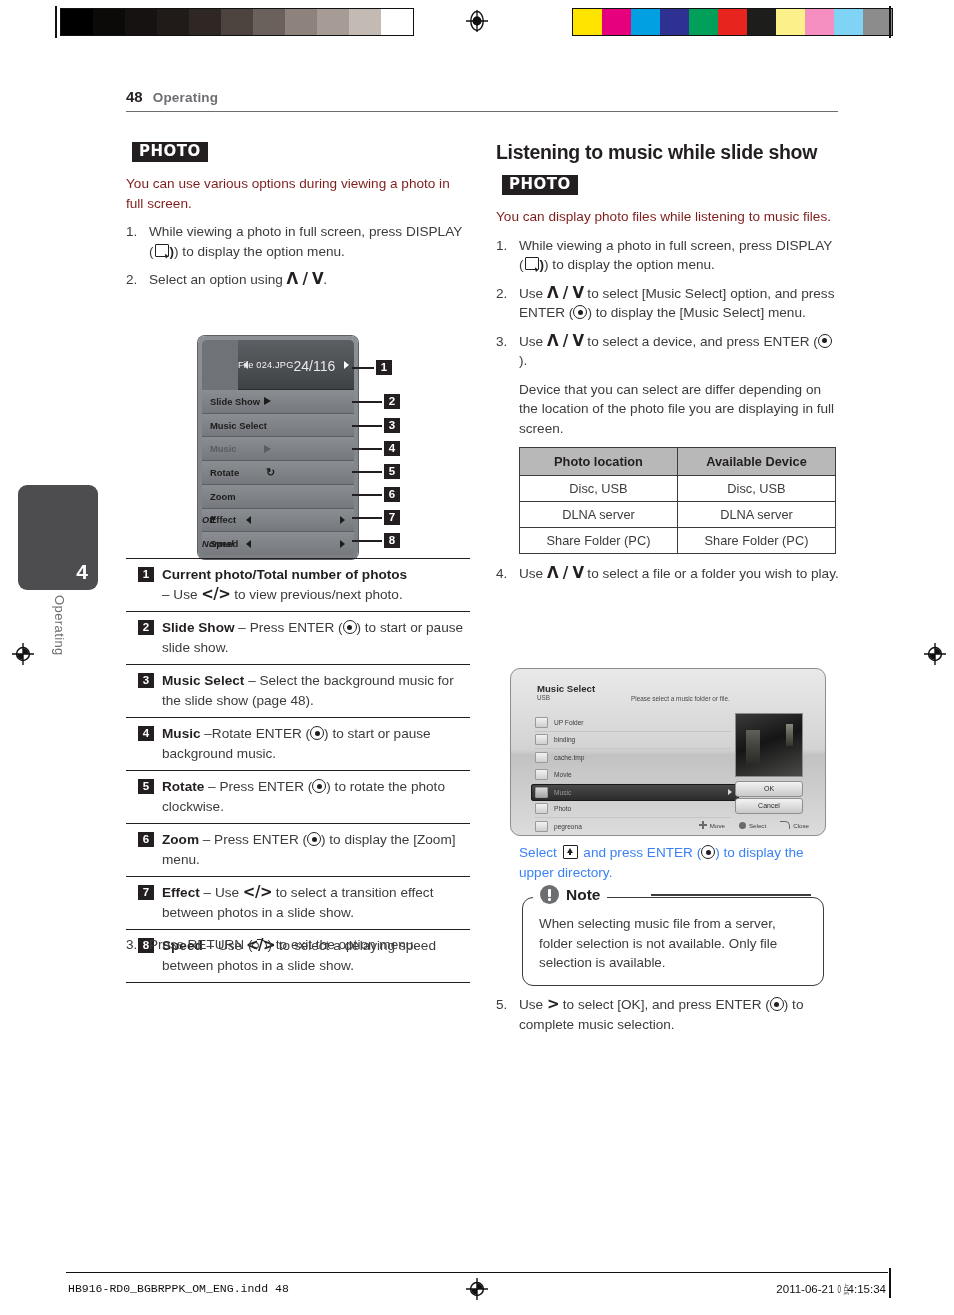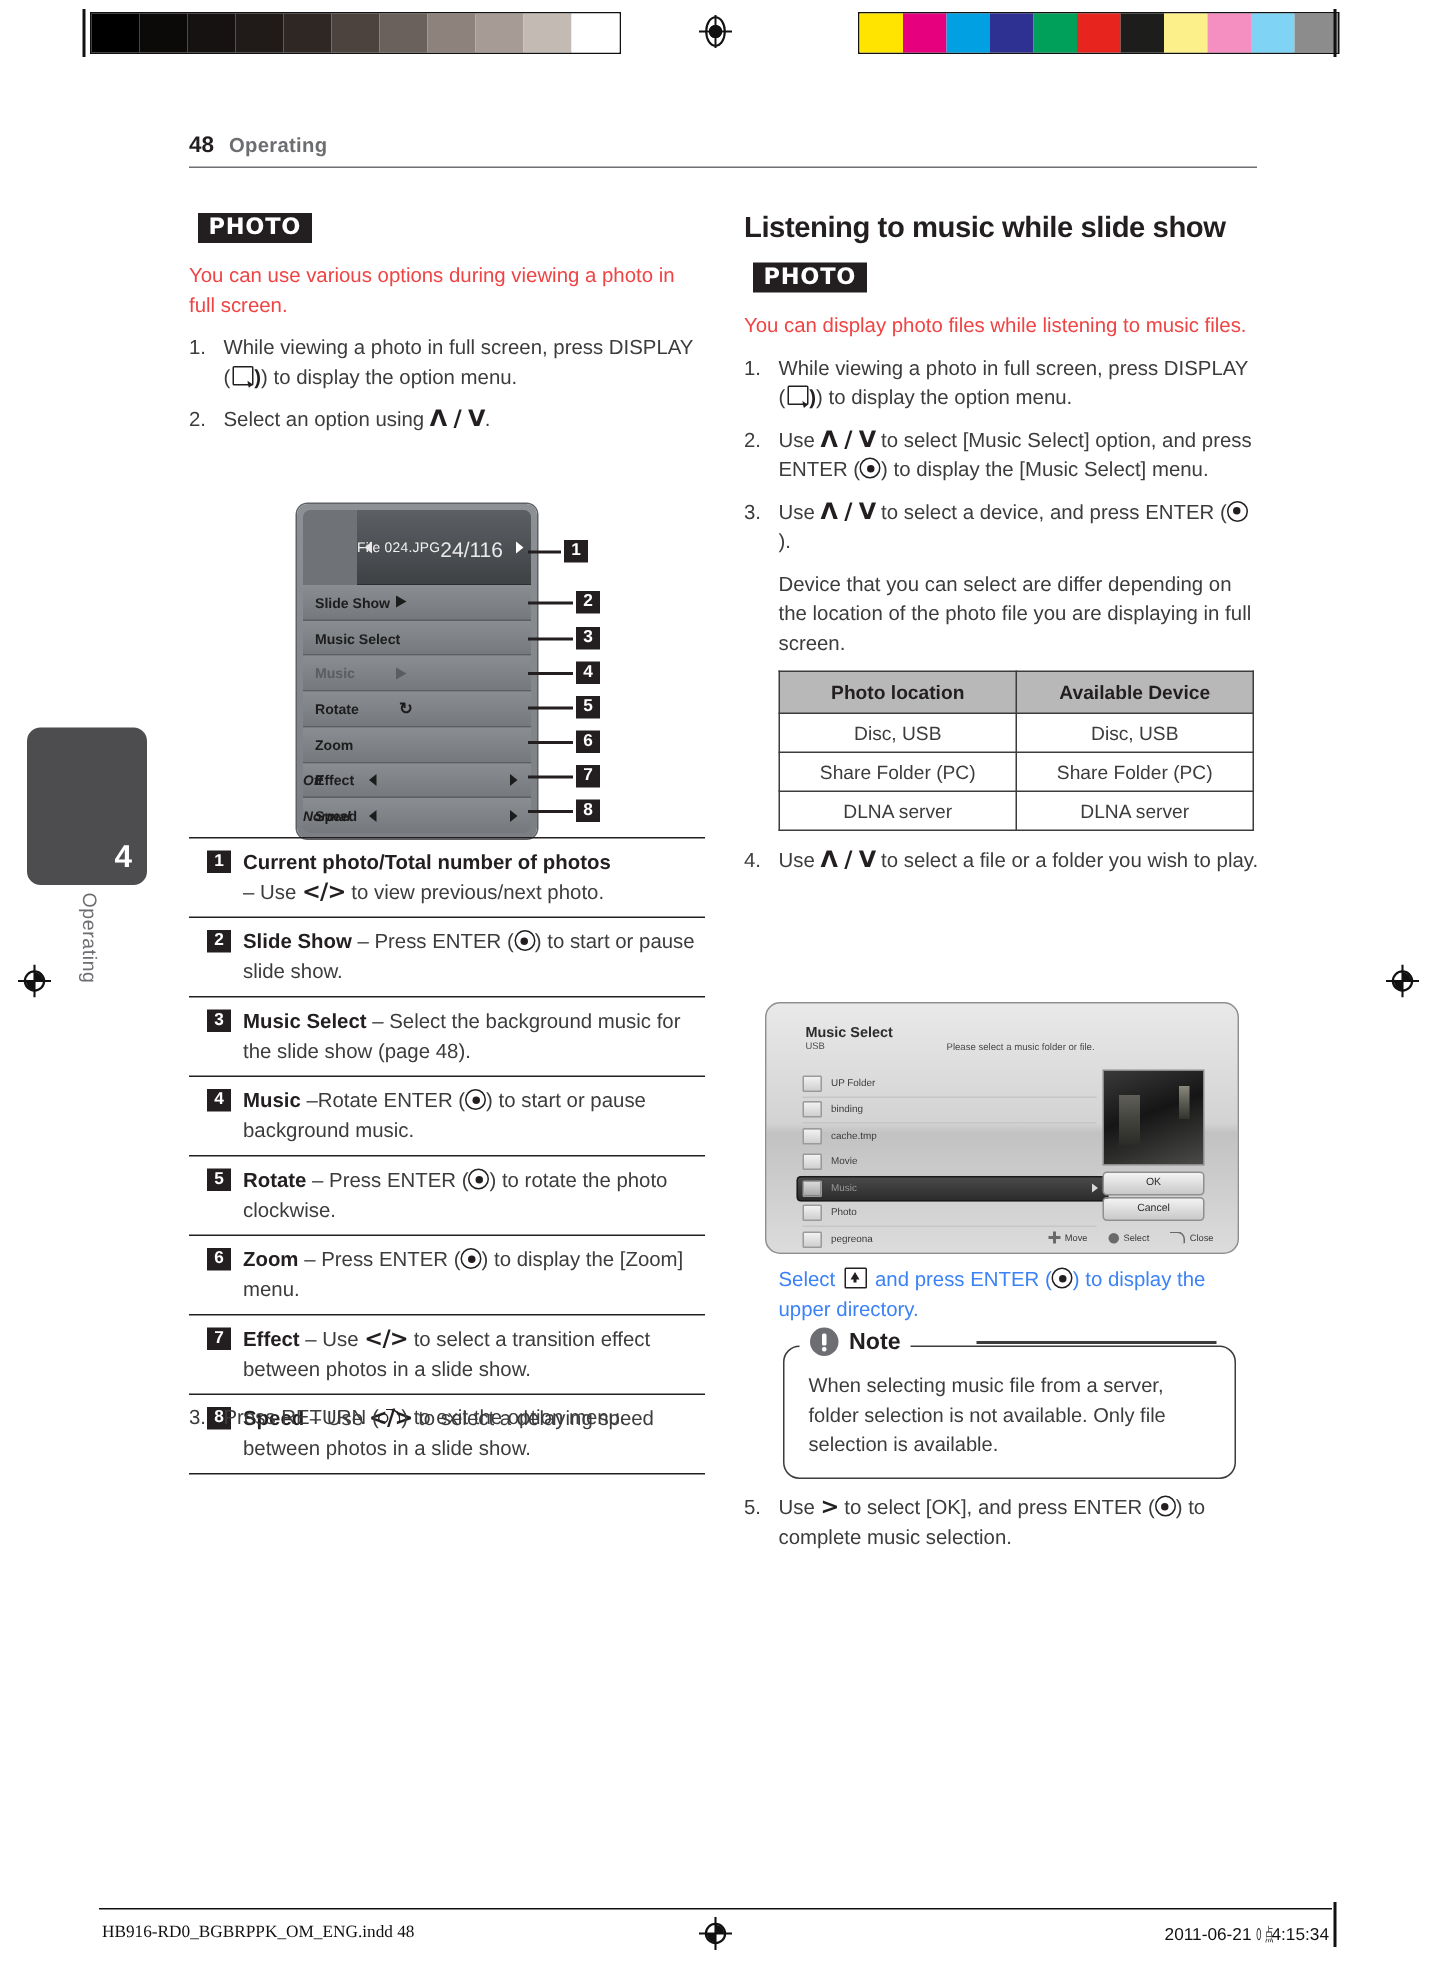--- a/index.html
+++ b/index.html
@@ -37,21 +37,21 @@
   .col-left{left:126px;}
   .col-right{left:496px;}
 
   h2.head{font-size:19.5px;line-height:25px;font-weight:bold;margin:0 0 8px 0;
           letter-spacing:-.3px;color:#231f20;}
   .badge-photo{display:inline-block;background:#231f20;color:#fff;
                font-family:"DejaVu Sans", sans-serif;
                font-weight:bold;font-size:15px;letter-spacing:.5px;
                padding:2px 7px 3px 7px;margin:2px 0 8px 6px;line-height:1;}
   .badge-wrap{margin-bottom:4px;}
-  p.body{font-size:13.6px;line-height:19.5px;margin:0 0 9px 0;color:#ef4444;}
+  p.body{font-size:13.6px;line-height:19.5px;margin:0 0 9px 0;color:#7f1d1d;}
 
   ol.steps{margin:0;padding:0;list-style:none;}
   ol.steps > li{display:flex;font-size:13.6px;line-height:19.5px;color:#3c3c3e;
                 margin-bottom:9px;}
   .st-n{width:23px;flex:0 0 23px;}
   .st-t{flex:1;}
   .indent{margin:0 0 9px 23px;font-size:13.6px;line-height:19.5px;color:#3c3c3e;}
   b.bd{color:#231f20;font-weight:bold;}
   .arrows{font-family:"DejaVu Sans", sans-serif;font-weight:bold;font-size:15px;
           letter-spacing:-.5px;color:#231f20;}
@@ -212,21 +212,21 @@
 
   
   .after-fig{position:absolute;left:519px;top:843px;width:321px;
              font-size:13.6px;line-height:19.5px;color:#3b82f6;}
   .step5{position:absolute;left:496px;top:995px;width:344px;}
 
   
   .foot{position:absolute;left:0;top:1272px;width:954px;height:40px;}
   .foot-rule{position:absolute;left:66px;top:0;width:822px;height:1.2px;background:#111;}
   .foot-l{position:absolute;left:68px;top:10px;font-size:11.5px;color:#111;
-          font-family:Liberation Serif, serif;}
+          font-family:Liberation Mono, monospace;}
   .foot-r{position:absolute;right:68px;top:10px;font-size:11.5px;color:#111;}
   .foot-reg{position:absolute;left:466px;top:6px;}
 </style>
 </head>
 <body>
 
 <div class="page">
 
   <div class="gray-strip" id="grayStrip">
       <span style="background: rgb(0, 0, 0);"></span>
@@ -473,26 +473,26 @@
           <th>Photo location</th>
           <th>Available Device</th>
         </tr>
       </thead>
       <tbody>
         <tr>
           <td>Disc, USB</td>
           <td>Disc, USB</td>
         </tr>
         <tr>
+          <td>DLNA server</td>
+          <td>DLNA server</td>
+        </tr>
+        <tr>
           <td>Share Folder (PC)</td>
           <td>Share Folder (PC)</td>
-        </tr>
-        <tr>
-          <td>DLNA server</td>
-          <td>DLNA server</td>
         </tr>
       </tbody>
     </table>
 
     <ol class="steps">
       <li>
         <span class="st-n">4.</span>
         <span class="st-t"><span>Use </span><span class="arrows">Λ / V</span><span> to select a file or a folder you wish to play.</span></span>
       </li>
     </ol>

